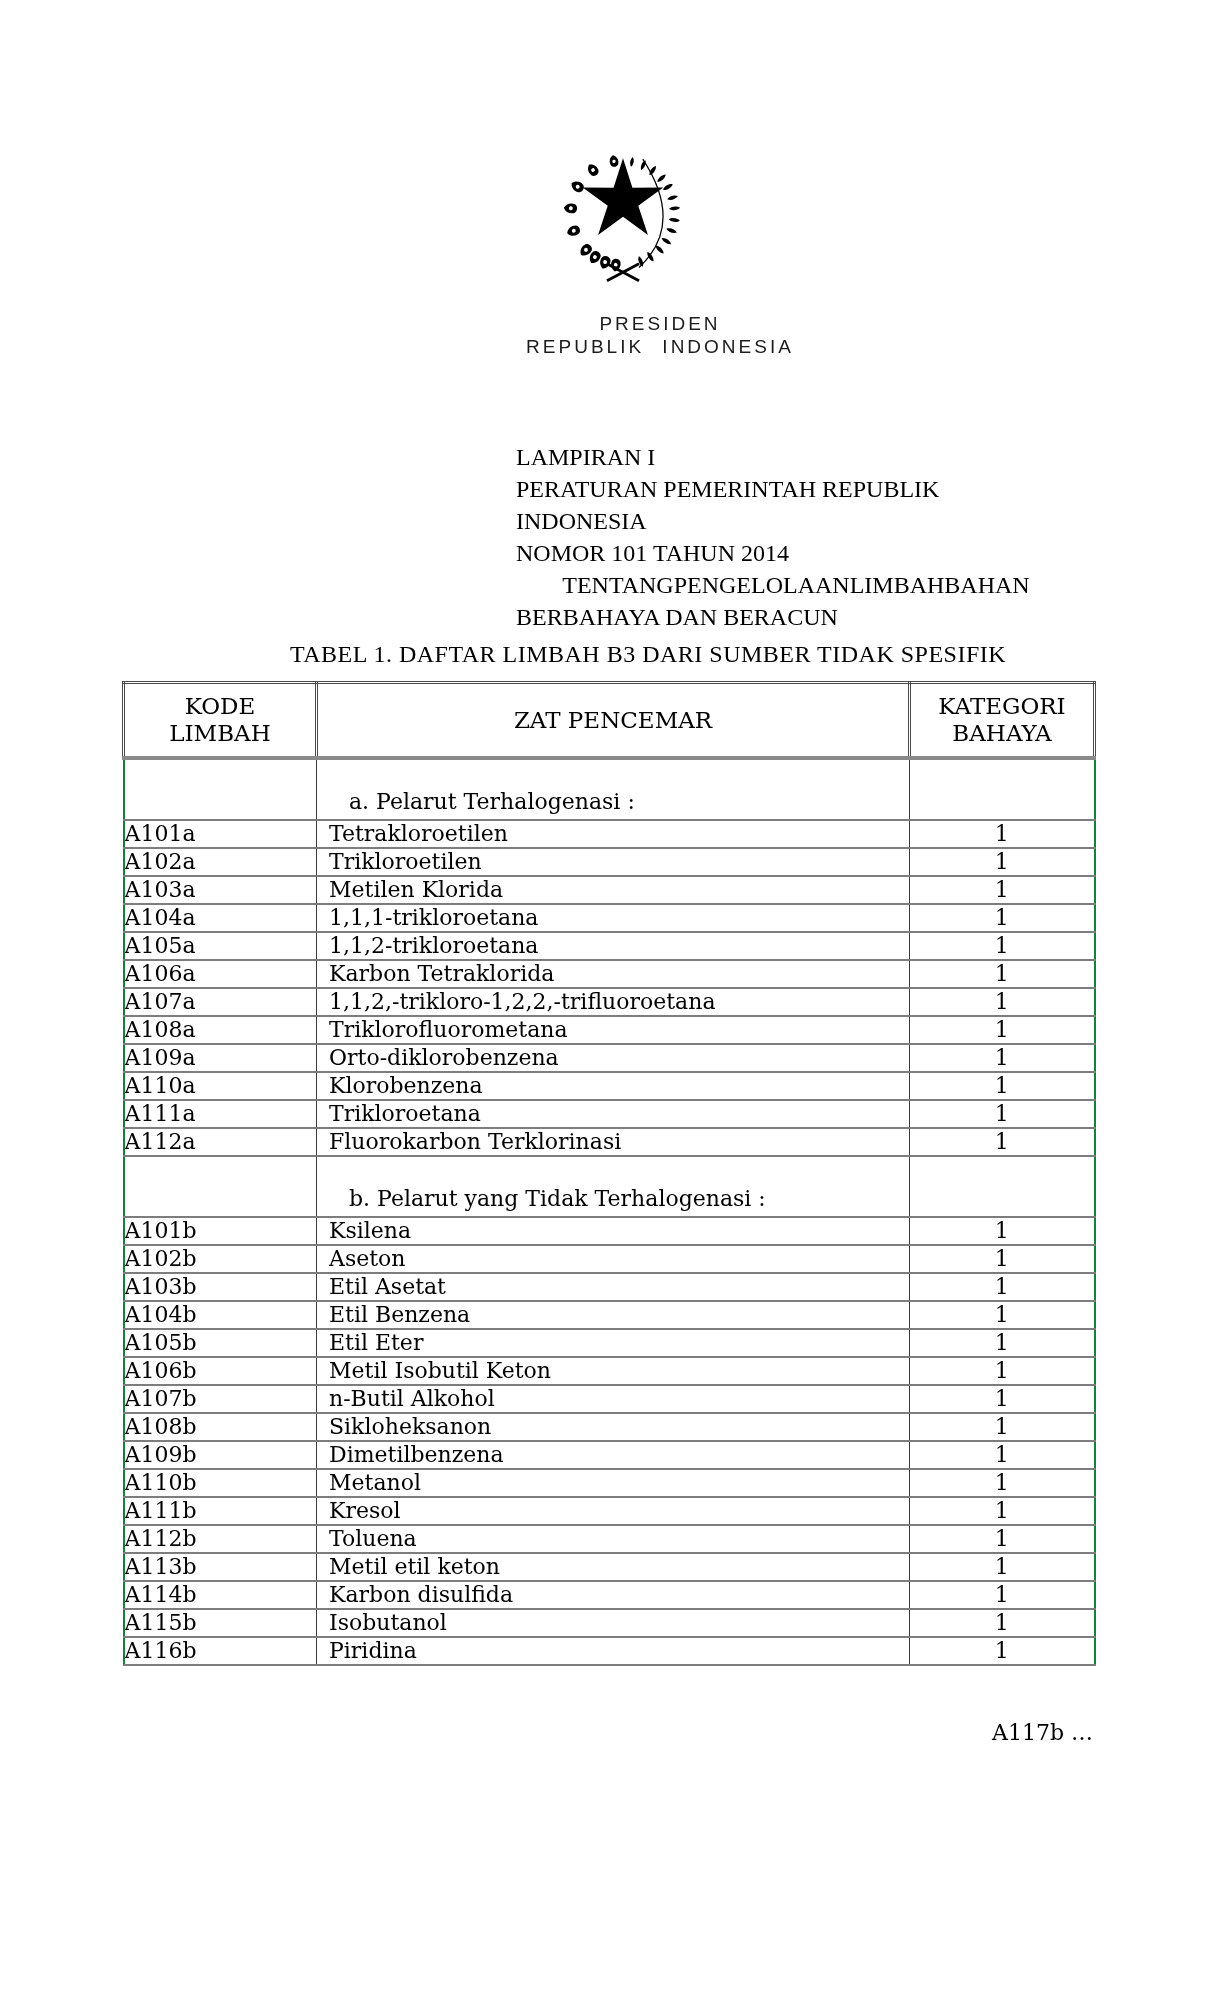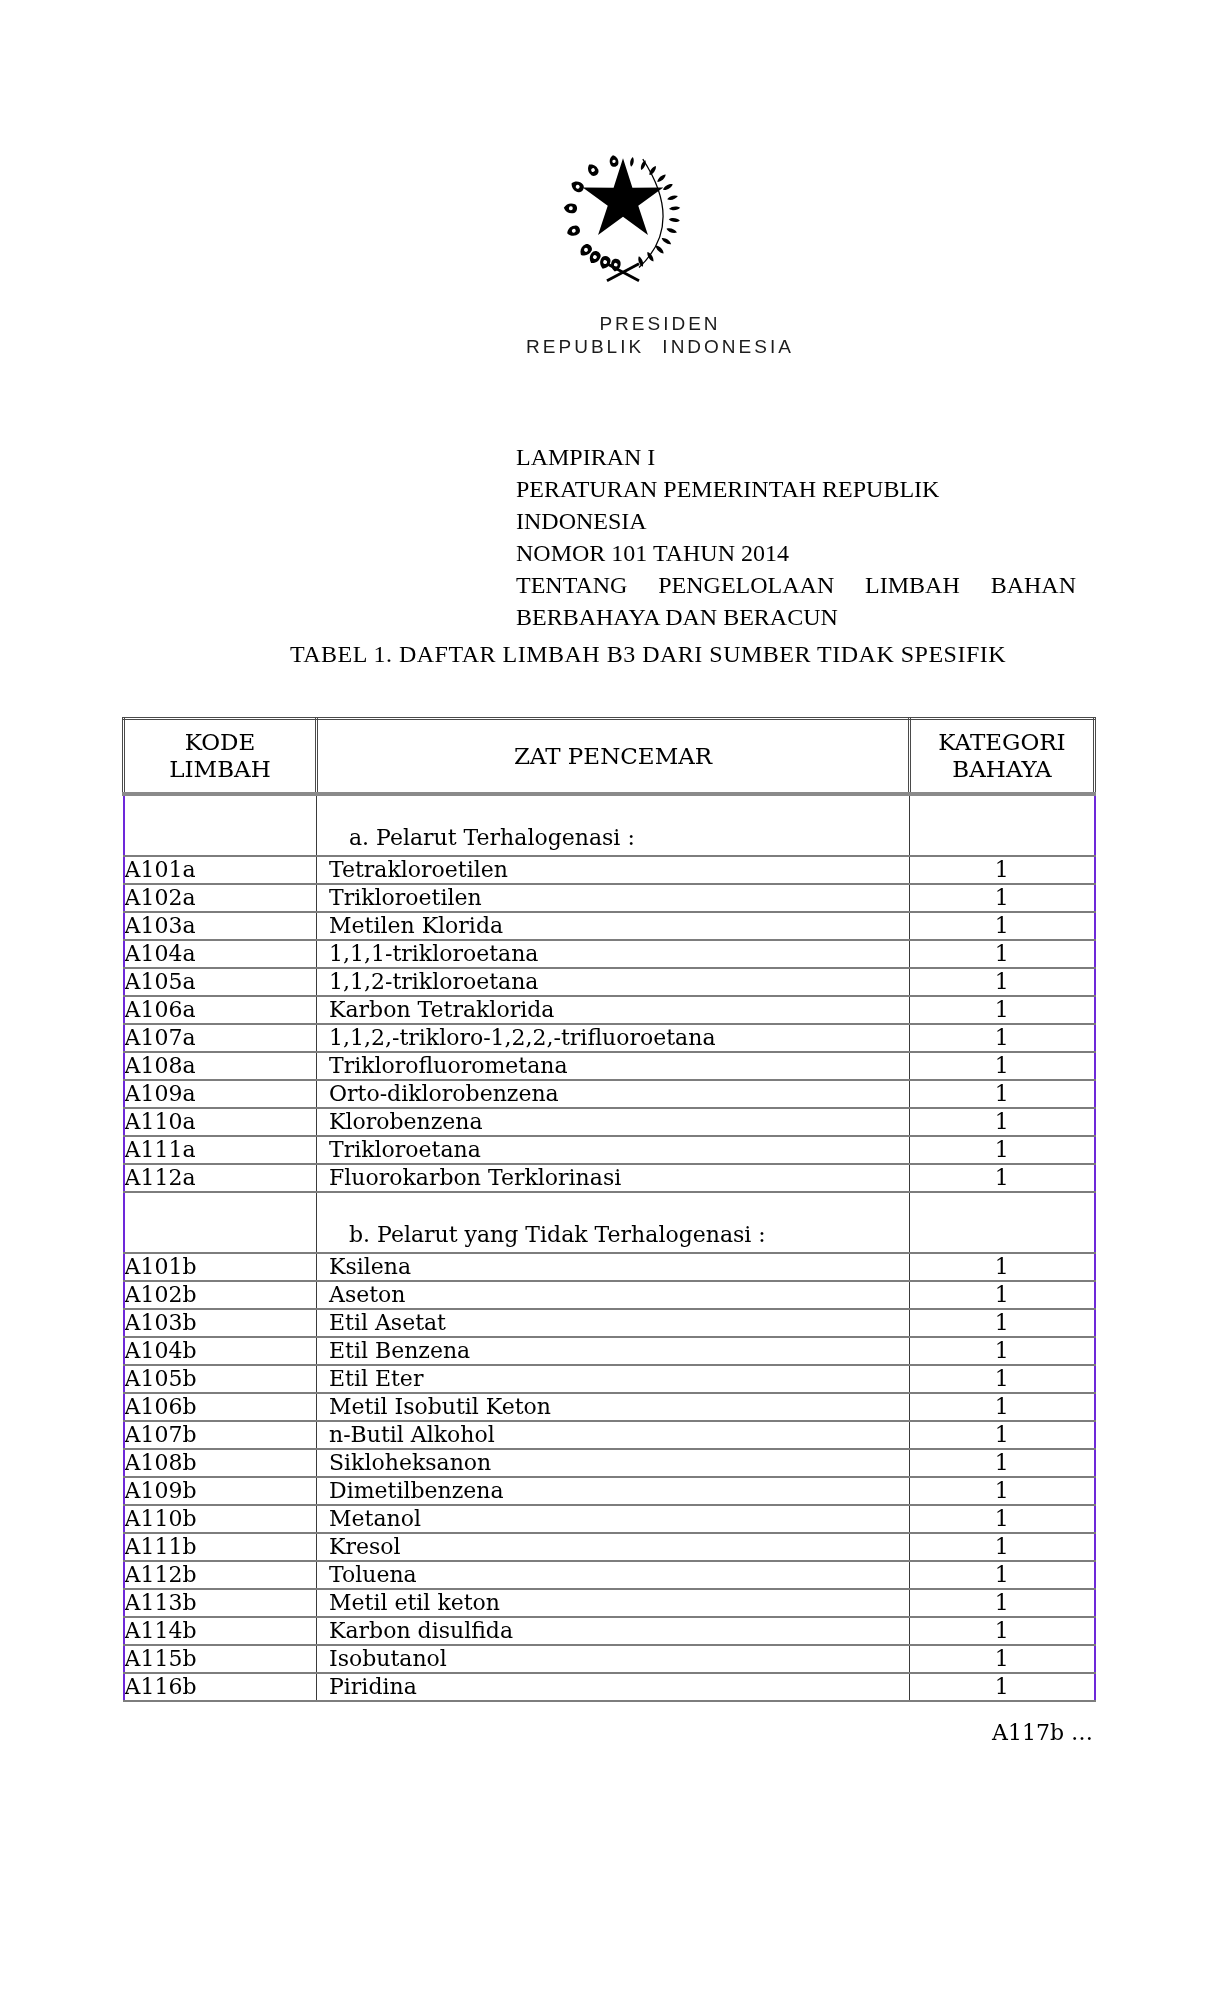--- a/index.html
+++ b/index.html
@@ -14,21 +14,21 @@
     position:absolute;top:312px;left:660px;transform:translateX(-50%);
     text-align:center;font-family:"Liberation Sans", sans-serif;
     font-size:19px;line-height:23px;letter-spacing:3px;word-spacing:10px;
     color:#1c1c1c;white-space:nowrap;
   }
   
   .annex{
     position:absolute;left:516px;top:441px;width:560px;
     font-family:"Liberation Serif", serif;font-size:24px;line-height:32px;
   }
-  .annex .jline{display:flex;justify-content:space-between;}
+  .annex .jline{display:flex;justify-content:center;}
   
   .tbl-title{
     position:absolute;top:640px;left:0;width:1224px;text-align:center;
     font-family:"Liberation Serif", serif;font-size:24px;line-height:28px;
     letter-spacing:0.5px;
     padding-left:36px;
   }
   
   .tbl-wrap{position:absolute;left:122px;top:681px;width:971px;}
   table.waste{
@@ -42,21 +42,21 @@
     border:3px double #4a4a4a;border-bottom:4px solid #8a8a8a;
     height:72px;font-weight:normal;font-size:23px;line-height:27px;
     text-align:center;vertical-align:middle;padding:0;
   }
   table.waste td{
     border-left:1px solid #3a3a3a;border-right:1px solid #3a3a3a;
     border-top:2px solid #7d7d7d;border-bottom:2px solid #7d7d7d;
     height:26px;line-height:26px;padding:0;vertical-align:middle;
     white-space:nowrap;overflow:hidden;
   }
-  table.waste{border:2px solid #6d28d9;margin-top:36px;}
+  table.waste{border:2px solid #15803d;}
   table.waste td.code{}
   table.waste td.name{text-align:left;padding-left:12px;}
   table.waste td.cat{text-align:center;}
   table.waste tr.section td{
     height:56px;vertical-align:bottom;padding-bottom:3px;line-height:28px;padding-left:32px;
   }
   .hl:empty{display:none;}
   
   .contnote{
     position:absolute;top:1720px;right:131px;

